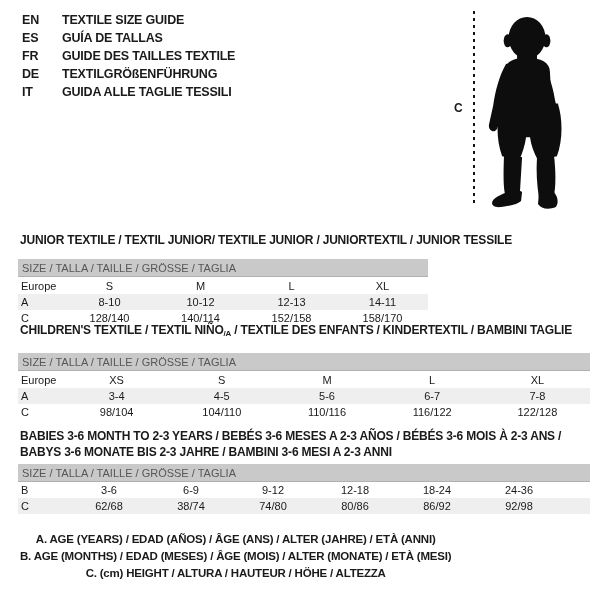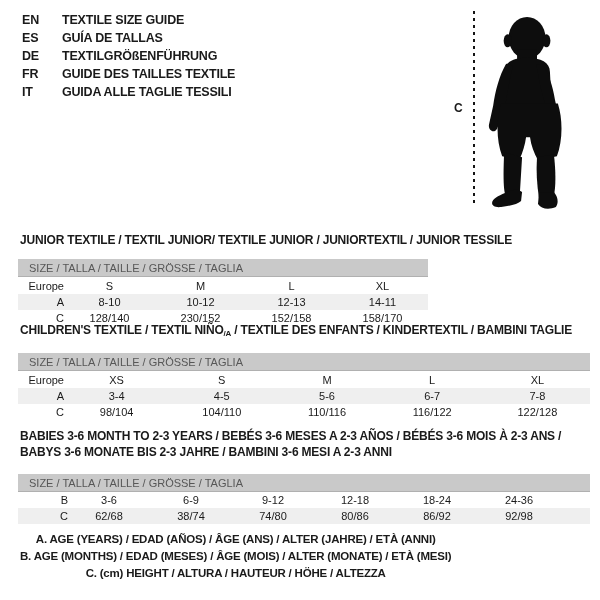--- a/index.html
+++ b/index.html
@@ -16,27 +16,27 @@
   .measure-label{position:absolute;left:2px;top:93px;font-size:12px;font-weight:bold;}
   .dash-line{position:absolute;left:21px;top:3px;width:2px;height:196px;
     background:repeating-linear-gradient(to bottom,#141414 0 3px,transparent 3px 7px);}
   .baby-svg{position:absolute;left:32px;top:0;}
   
   .section{position:absolute;left:18px;}
   .sec1{top:232px;width:410px;}
   .sec2{top:322px;width:572px;}
   .sec3{top:428px;width:572px;}
   .sec-title{font-size:12px;font-weight:bold;letter-spacing:-0.2px;line-height:16px;margin:0 0 11px 2px;white-space:nowrap;}
-  .sec3 .sec-title{margin-bottom:14px;}
+  .sec3 .sec-title{margin-bottom:4px;}
   .sub-a{font-size:8px;vertical-align:-2px;font-weight:bold;}
   .size-bar{background:#c9c9c9;color:#575757;font-size:11px;height:18px;line-height:18px;
-    padding-left:11px;border-bottom:1px solid #b0b0b0;box-sizing:border-box;}
+    padding-left:4px;border-bottom:1px solid #b0b0b0;box-sizing:border-box;}
   table.sizes{border-collapse:collapse;table-layout:fixed;width:100%;}
   table.sizes td{font-size:11px;height:16px;text-align:center;padding:0;white-space:nowrap;}
-  table.sizes td:first-child{text-align:right;padding-left:3px;margin-left:29px;}
+  table.sizes td:first-child{text-align:left;padding-left:3px;margin-left:29px;}
   table.sizes tr.alt{background:#efefef;}
   table.sizes tr.head-row td{height:17px;}
   col.c-label{width:46px;}
   col.c-label3{width:50px;}
   col.c-spacer{width:30px;}
   
   .footnotes{position:absolute;left:20px;top:531px;text-align:center;}
   .footnote{font-size:11.5px;font-weight:bold;letter-spacing:-0.2px;line-height:17px;white-space:nowrap;}
 </style>
 </head>
@@ -45,26 +45,26 @@
 <div class="lang-list">
   <div class="lang-row">
     <span class="lang-code">EN</span>
     <span class="lang-title">TEXTILE SIZE GUIDE</span>
   </div>
   <div class="lang-row">
     <span class="lang-code">ES</span>
     <span class="lang-title">GUÍA DE TALLAS</span>
   </div>
   <div class="lang-row">
+    <span class="lang-code">FR</span>
+    <span class="lang-title">GUIDE DES TAILLES TEXTILE</span>
+  </div>
+  <div class="lang-row">
     <span class="lang-code">DE</span>
     <span class="lang-title">TEXTILGRÖßENFÜHRUNG</span>
-  </div>
-  <div class="lang-row">
-    <span class="lang-code">FR</span>
-    <span class="lang-title">GUIDE DES TAILLES TEXTILE</span>
   </div>
   <div class="lang-row">
     <span class="lang-code">IT</span>
     <span class="lang-title">GUIDA ALLE TAGLIE TESSILI</span>
   </div>
 </div>
 
 <div class="figure">
   <span class="measure-label">C</span>
   <div class="dash-line"></div>
@@ -118,21 +118,21 @@
       <tr class="alt">
         <td>A</td>
         <td>8-10</td>
         <td>10-12</td>
         <td>12-13</td>
         <td>14-11</td>
       </tr>
       <tr>
         <td>C</td>
         <td>128/140</td>
-        <td>230/152</td>
+        <td>140/114</td>
         <td>152/158</td>
         <td>158/170</td>
       </tr>
     </tbody>
   </table>
 </div>
 
 <div class="section sec2">
   <div class="sec-title"><span>CHILDREN'S TEXTILE / TEXTIL NIÑO</span><span class="sub-a">/A</span><span> / TEXTILE DES ENFANTS / KINDERTEXTIL / BAMBINI TAGLIE</span></div>
   <div class="size-bar">SIZE / TALLA / TAILLE / GRÖSSE / TAGLIA</div>

